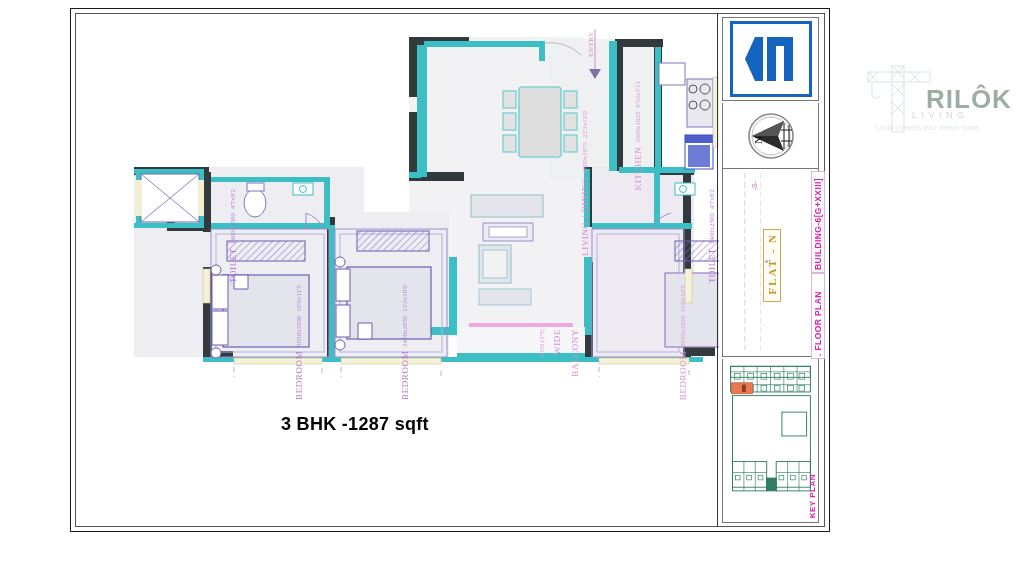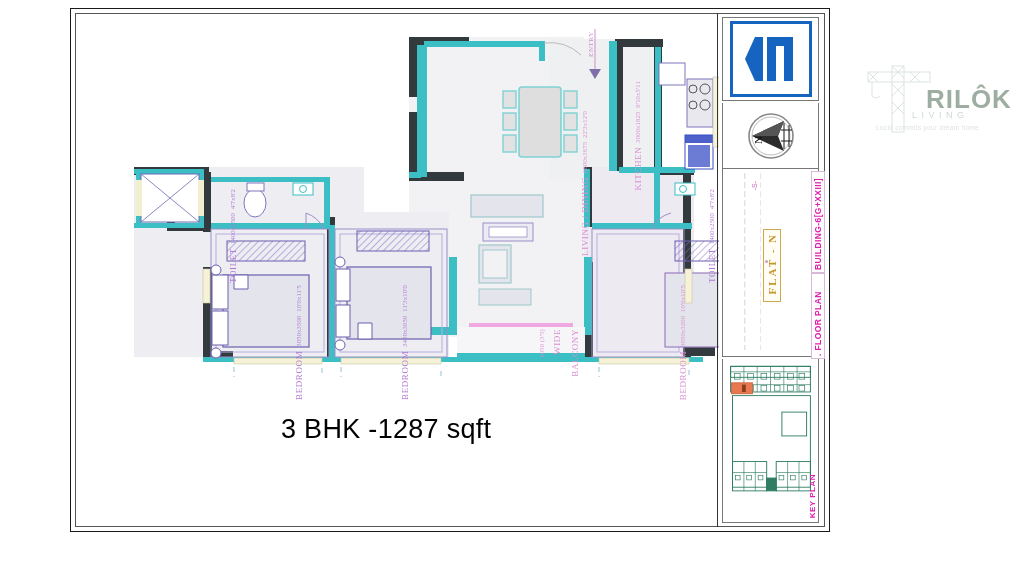--- a/index.html
+++ b/index.html
@@ -33,22 +33,22 @@
   .vlab.flr{top:104px;height:80px;}
   .tb-key{position:absolute;left:4px;top:346px;right:6px;bottom:4px;
         border:1px solid #777;border-top:none;box-sizing:border-box;
         background:#fff;overflow:hidden;}
   .keylabel{position:absolute;right:1px;bottom:4px;writing-mode:vertical-rl;
         transform:rotate(180deg);font-size:8px;font-weight:bold;color:#e020b0;
         letter-spacing:.5px;}
 
   
   .plan{position:absolute;left:8px;top:8px;width:640px;height:360px;}
-  .title-main{position:absolute;left:210px;top:405px;font-size:27px;
-        font-weight:normal;color:#000;letter-spacing:.3px;}
+  .title-main{position:absolute;left:210px;top:405px;font-size:18px;
+        font-weight:bold;color:#000;letter-spacing:.3px;}
 
   
   .watermark{position:absolute;left:862px;top:58px;width:150px;height:86px;
         opacity:.5;}
   .wm-text{position:absolute;left:64px;top:26px;font-size:26px;
         font-weight:bold;color:#3f5e45;letter-spacing:1px;}
   .wm-sub{position:absolute;left:50px;top:52px;font-size:9px;
         color:#9fb3a4;letter-spacing:4.5px;}
   .wm-tag{position:absolute;left:14px;top:66px;font-size:6.5px;
         color:#b9c9be;letter-spacing:.3px;}

